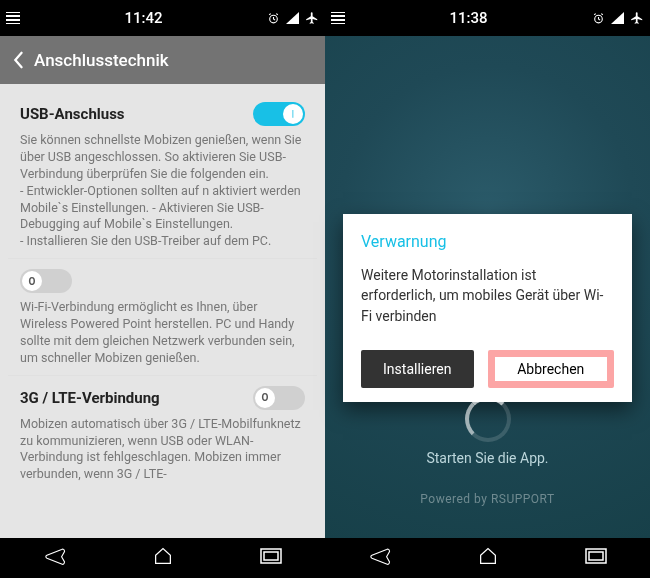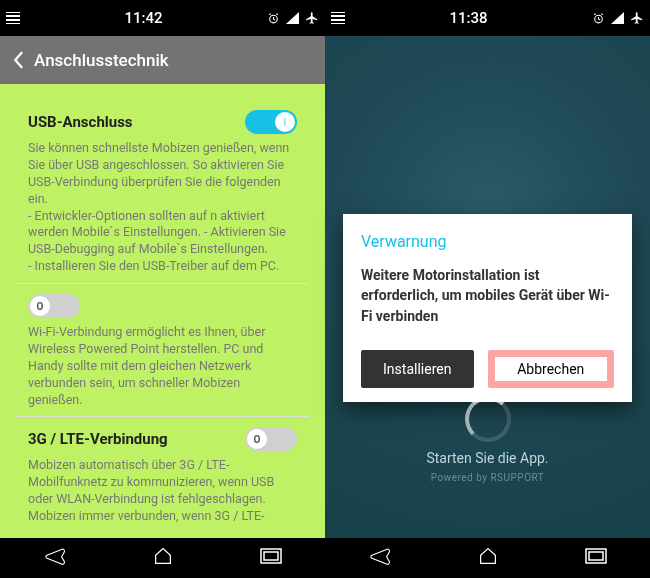--- a/index.html
+++ b/index.html
@@ -7,47 +7,47 @@
   .phone { width: 325px; height: 578px; position: relative; display: flex; flex-direction: column; }
 
   .status-bar { height: 36px; background: #000; color: #fff; display: flex; align-items: center; padding: 0 6px; font-size: 12px; }
   .status-left, .status-right { display: flex; align-items: center; gap: 6px; }
   .status-center { flex: 1; text-align: center; font-size: 15px; font-weight: 500; }
   .nav-bar { height: 40px; background: #000; display: flex; justify-content: space-around; align-items: center; }
   .nav-btn svg { fill: #fff; stroke: #fff; }
 
   
   .header { background: #737373; color: #fff; height: 48px; display: flex; align-items: center; padding: 0 12px; font-size: 17px; font-weight: 500; gap: 10px; }
-  .content { flex: 1; background: #bef264; overflow: hidden; padding: 16px; }
+  .content { flex: 1; background: #e5e5e5; overflow: hidden; padding: 8px; }
   .section { padding: 10px 12px 8px; border-bottom: 1px solid #e0e0e0; }
   .section:last-child { border-bottom: none; }
   .row { display: flex; justify-content: space-between; align-items: center; margin-bottom: 6px;}
   .title { font-size: 15px; font-weight: 700; color: #222; }
   .desc { font-size: 12.5px; color: #777; line-height: 1.35; }
   .toggle { width: 52px; height: 24px; border-radius: 12px; position: relative; flex-shrink: 0; }
   .toggle.on { background: #18c0e6; }
   .toggle.off { background: #d0d0d0; }
   .toggle .knob { position: absolute; top: 2px; width: 20px; height: 20px; border-radius: 50%; background: #fff; display:flex;align-items:center;justify-content:center;font-size:10px;color:#555;}
   .toggle.on .knob { right: 2px; font-size:9px; color:#18c0e6;}
   .toggle.on .knob::after{content:"|";font-weight:bold;}
   .toggle.off .knob { left: 2px; }
   .toggle.off .knob::after{content:"O";font-weight:bold;}
 
   
   .bg-right { flex:1; background: radial-gradient(circle at 50% 35%, #2b5b6a 0%, #1f4956 40%, #174049 100%); position: relative; display:flex; flex-direction:column; justify-content:center; align-items:center;}
   .dialog { position:absolute; left:18px; right:18px; top:178px; background:#fff; border-radius:0; box-shadow:0 8px 20px rgba(0,0,0,.5); padding:18px 18px 14px;}
   .dialog-title { color:#18c0e6; font-size:16px; font-weight:400; margin-bottom:14px;}
-  .dialog-body { color:#333; font-size:14px; line-height:1.45; margin-bottom:24px;font-weight:bold;}
+  .dialog-body { color:#333; font-size:14px; line-height:1.45; margin-bottom:24px;}
   .dialog-btns { display:flex; gap:14px;}
   .btn { flex:1; height:38px; display:flex; align-items:center; justify-content:center; font-size:14px; border-radius:2px; cursor:pointer;}
   .btn-primary { background:#333; color:#fff;}
   .btn-secondary { background:#fff; color:#000000; border:7px solid #fca5a5;}
   .spinner { position:absolute; bottom:96px; width:46px; height:46px; border:4px solid rgba(255,255,255,.15); border-top-color:rgba(255,255,255,.7); border-left-color:rgba(255,255,255,.6); border-radius:50%;}
   .start-text { position:absolute; bottom:72px; color:#bcd6db; font-size:14px;}
-  .powered { position:absolute; bottom:55px; color:#6f8a90; font-size:10px; letter-spacing:.5px;}
+  .powered { position:absolute; bottom:32px; color:#6f8a90; font-size:12px; letter-spacing:.5px;}
 
   .ico { display:inline-flex; }
 </style>
 </head>
 <body>
 
 <div class="phone">
   <div class="status-bar">
     <div class="status-left">
       <span class="ico">

